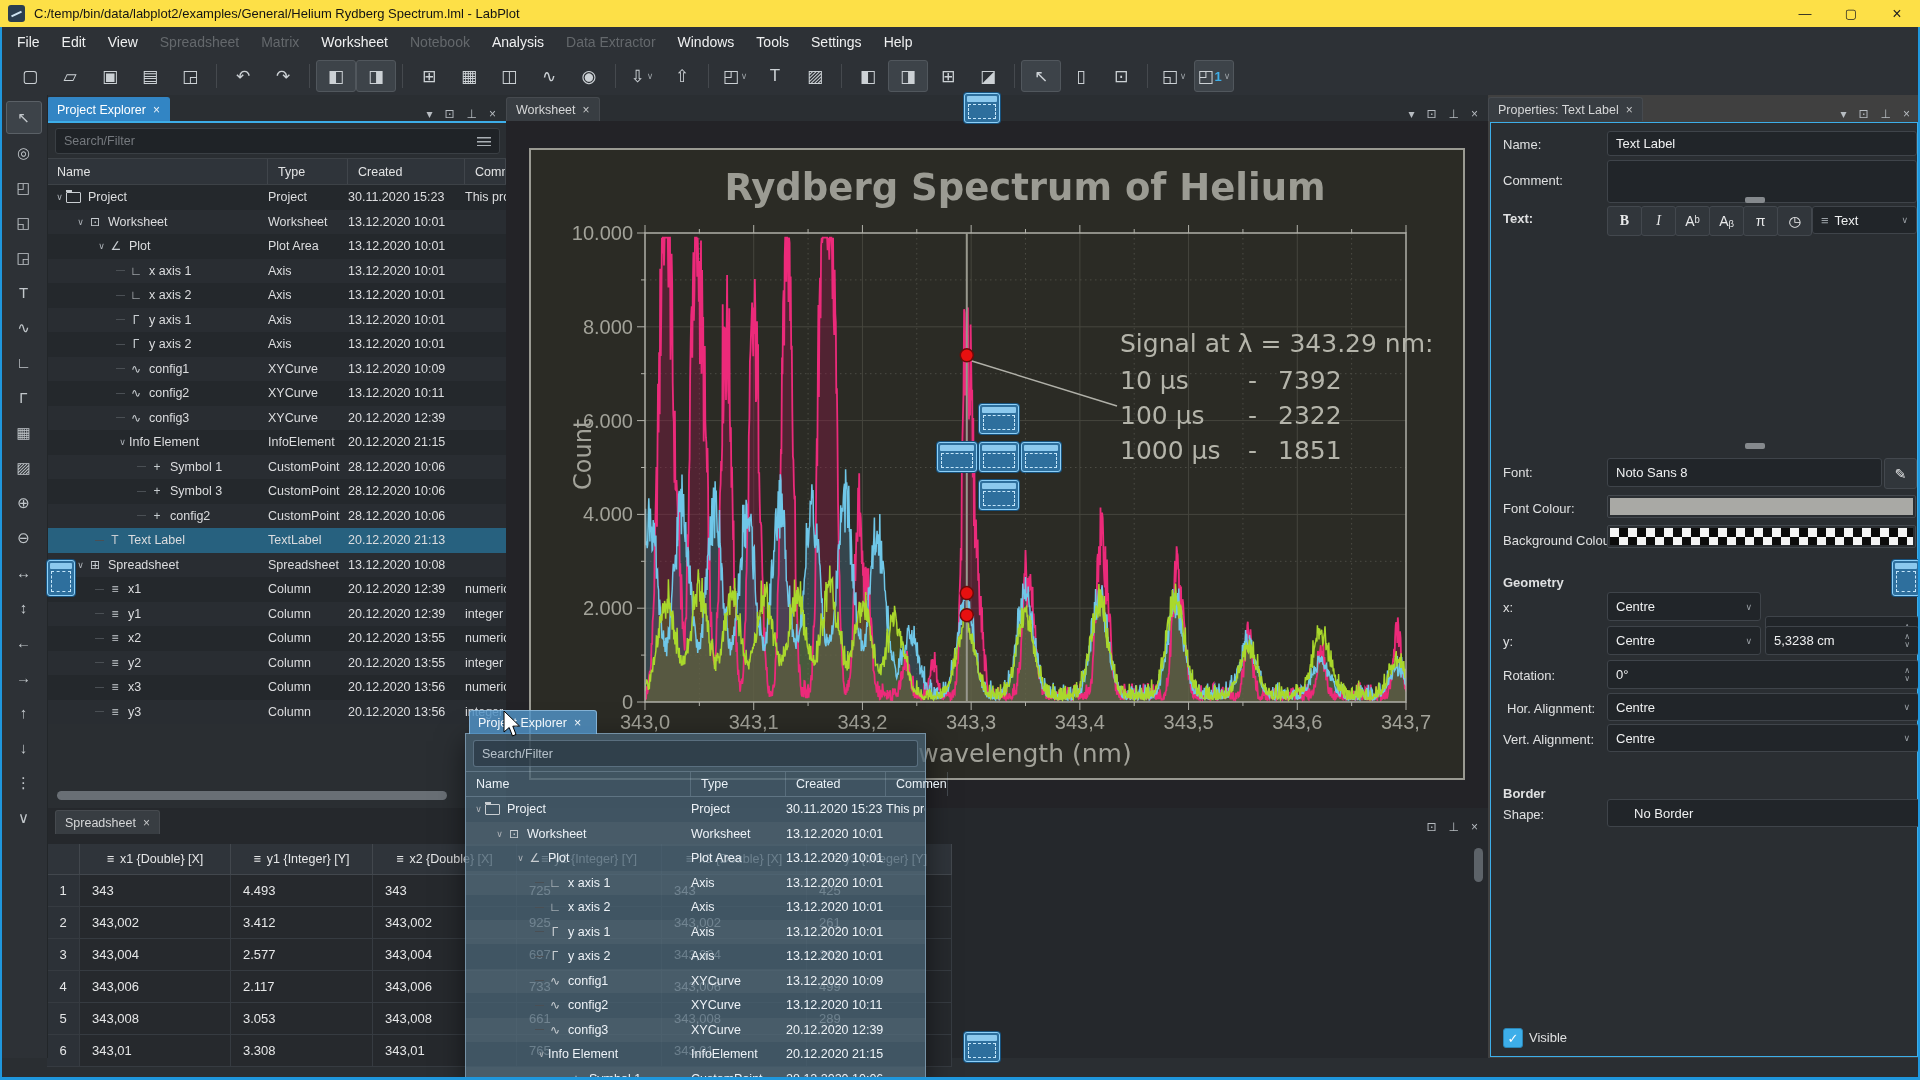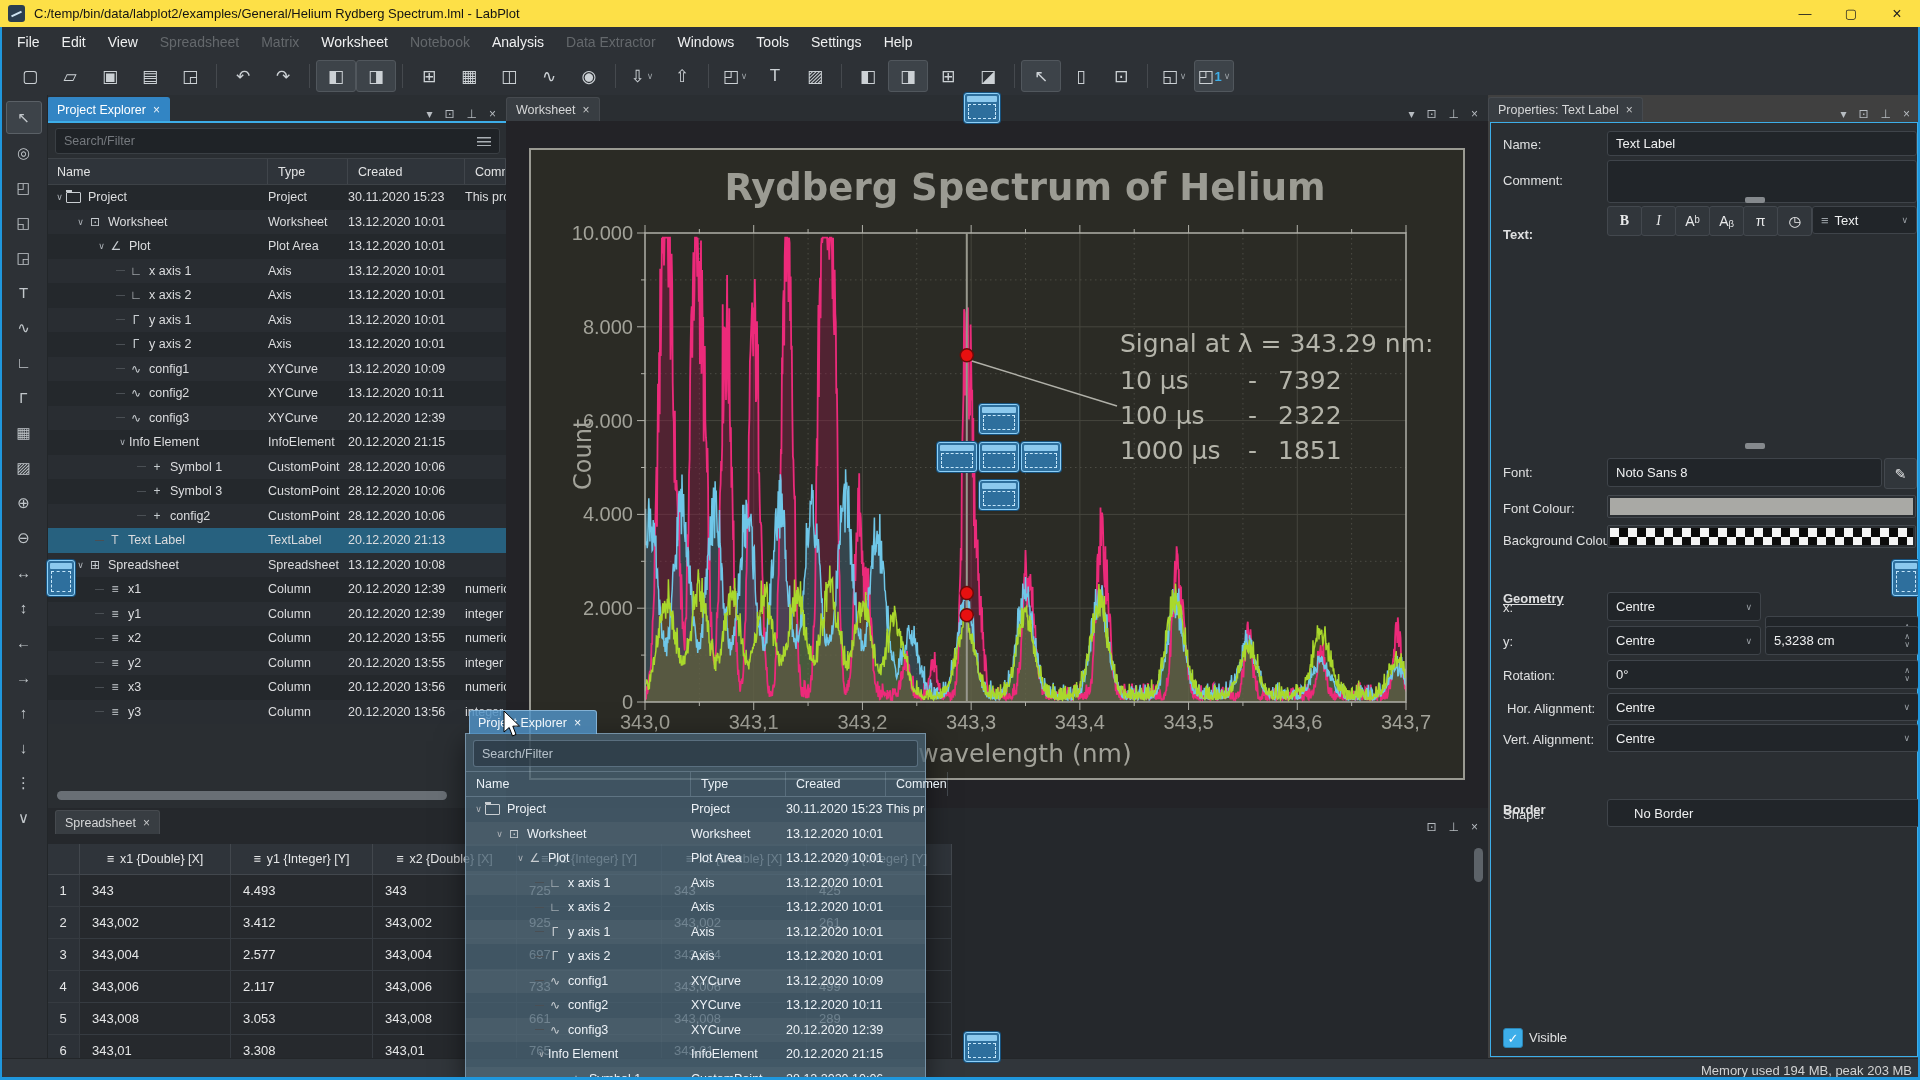--- a/index.html
+++ b/index.html
@@ -77,21 +77,21 @@
        font-size:13px;color:#e6e7e8;}
   .ss-h{height:30px;background:#2f343a;border-right:1px solid #42474d;border-bottom:1px solid #42474d;
        display:flex;align-items:center;justify-content:center;gap:6px;font-size:12.5px;}
   .ss-c{height:31px;line-height:31px;padding-left:12px;border-right:1px solid #363b41;border-bottom:1px solid #363b41;background:#26292d;overflow:hidden;}
   .ss-n{background:#2c3137;text-align:center;padding-left:0;}
   .vscroll{position:absolute;left:1427px;top:40px;width:9px;height:34px;border-radius:5px;background:#5d6369;}
   
   .props{position:absolute;left:1488px;top:95px;width:432px;height:963px;background:#404040;z-index:4;}
   .props-body{position:absolute;left:2px;top:27px;width:426px;height:933px;border:1px solid #3daee9;background:#2a2e32;}
   .p-lbl{position:absolute;font-size:13px;color:#dfe0e1;}
-  .p-bold{font-weight:bold;margin-top:16px;}
+  .p-bold{font-weight:bold;}
   .fld{position:absolute;background:#212529;border:1px solid #3f444a;border-radius:3px;color:#eff0f1;
        font-size:13px;display:flex;align-items:center;padding:0 8px;overflow:hidden;}
   .fld .cv{margin-left:auto;color:#9ba1a6;font-size:9px;}
   .fld .spin{margin-left:auto;display:flex;flex-direction:column;gap:1px;color:#9ba1a6;font-size:8px;line-height:7px;}
   .fbtn{position:absolute;width:33px;height:28px;background:#31363b;border:1px solid #43484e;border-radius:3px;
        display:flex;align-items:center;justify-content:center;color:#e8e9ea;font-size:14px;}
   .editor{position:absolute;background:#1e2125;border:1px solid #3f444a;border-radius:3px;
        padding:8px 10px;font-size:13px;color:#b9bdc0;line-height:1.6;}
   .grip{position:absolute;width:20px;height:6px;border-radius:2px;background:#85898d;}
   .swatch-out{position:absolute;border:1px solid #43484e;border-radius:2px;background:#2a2e32;padding:2px;}
@@ -795,21 +795,21 @@
           <span>✎</span>
         </div>
       <span class="p-lbl" style="left:12px;top:378px;">Font Colour:</span>
       <div class="swatch-out" style="left:116px;top:372px;width:303px;height:17px;">
           <div class="gray-swatch"></div>
         </div>
       <span class="p-lbl" style="left:12px;top:410px;">Background Colour:</span>
       <div class="swatch-out" style="left:116px;top:402px;width:303px;height:17px;">
           <div class="checker"></div>
         </div>
-      <span class="p-lbl p-bold" style="left:12px;top:452px;text-decoration:underline;">Geometry</span>
+      <span class="p-lbl p-bold" style="left:12px;top:452px;">Geometry</span>
       <span class="p-lbl" style="left:12px;top:477px;">x:</span>
       <div class="fld" style="left:116px;top:469px;width:136px;height:27px;">
           <span>Centre</span>
           <span class="cv">∨</span>
         </div>
       <div class="fld" style="left:274px;top:469px;width:136px;height:27px;margin-top:24px;">
           <span>8,61136 cm</span>
           <span class="spin">
             <span>∧</span>
             <span>∨</span>
@@ -1000,16 +1000,13 @@
   <div class="dock-ind" style="left:1021px;top:442px;width:38px;height:28px;"></div>
   <div class="dock-ind" style="left:979px;top:480px;width:38px;height:28px;"></div>
   <div class="dock-ind" style="left:964px;top:1032px;width:34px;height:28px;"></div>
   <div class="dock-ind" style="left:47px;top:560px;width:26px;height:34px;"></div>
   <div class="dock-ind" style="left:1892px;top:560px;width:26px;height:34px;"></div>
 
   <svg class="cursor" style="left:503px;top:710px;" width="22" height="30" viewBox="0 0 22 30">
     <path d="M1,1 L1,22 L6.2,17.5 L9.5,26 L13,24.4 L9.8,16.2 L16.5,16 Z" fill="#fff" stroke="#000" stroke-width="1"></path>
   </svg>
 
-  <div class="statusbar">
-    <span>Memory used 194 MB, peak 203 MB</span>
-  </div>
 </div>
 
 </body></html>

